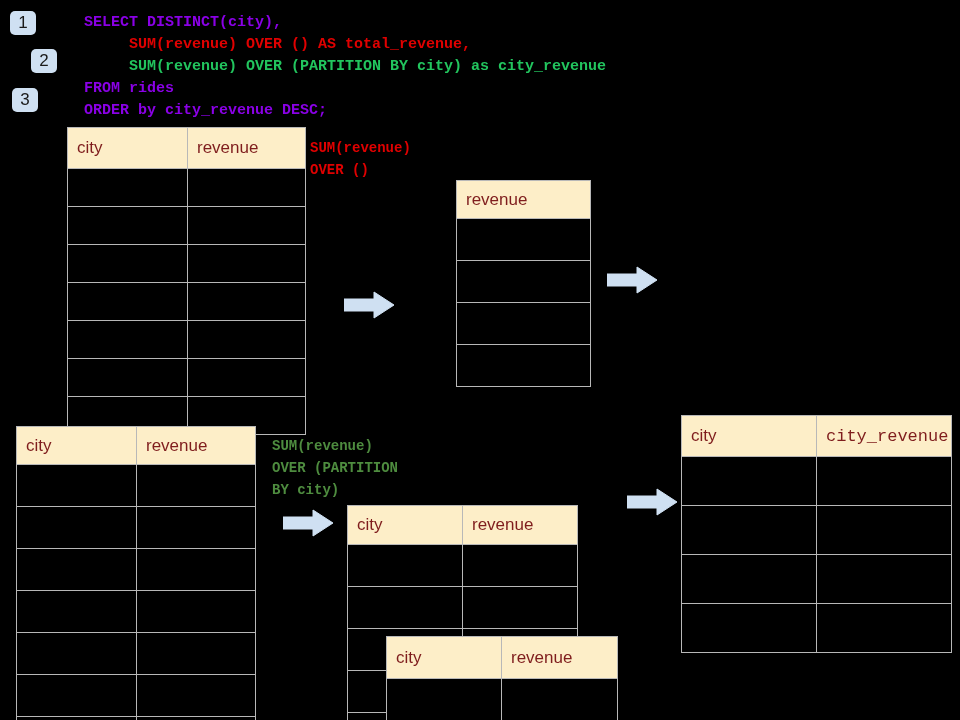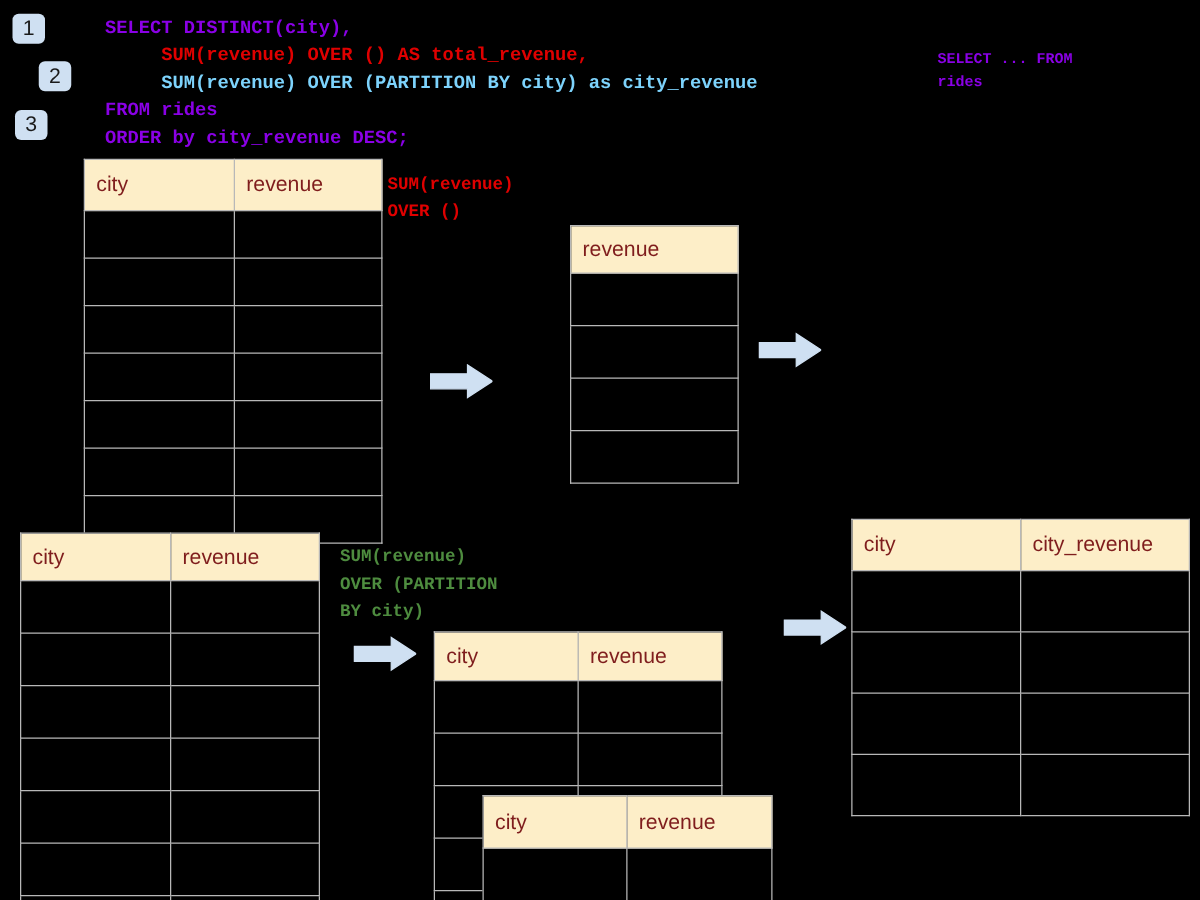--- a/index.html
+++ b/index.html
@@ -36,21 +36,21 @@
   .sql {
     position: absolute;
     font-family: "Liberation Mono", monospace;
     font-weight: bold;
     font-size: 15px;
     line-height: 22px;
     white-space: pre;
   }
   .sql-purple { color: #8a00e6; }
   .sql-red    { color: #e00000; }
-  .sql-green  { color: #7dd3fc; }
+  .sql-green  { color: #22c55e; }
 
   .side-note {
     position: absolute;
     font-family: "Liberation Mono", monospace;
     font-weight: bold;
     font-size: 12px;
     line-height: 19px;
     white-space: pre;
     color: #8a00e6;
   }
@@ -105,22 +105,20 @@
 <div id="canvas">
 
   <div id="badges-layer">
       <div class="badge" style="left: 10px; top: 11px;">1</div>
       <div class="badge" style="left: 31px; top: 49px;">2</div>
       <div class="badge" style="left: 12px; top: 88px;">3</div>
     </div>
 
   <div class="sql" id="sql-block" style="left:84px; top:12px;"><div class="sql-purple" style="padding-left: 0px;">SELECT DISTINCT(city),</div><div class="sql-red" style="padding-left: 45px;">SUM(revenue) OVER () AS total_revenue,</div><div class="sql-green" style="padding-left: 45px;">SUM(revenue) OVER (PARTITION BY city) as city_revenue</div><div class="sql-purple" style="padding-left: 0px;">FROM rides</div><div class="sql-purple" style="padding-left: 0px;">ORDER by city_revenue DESC;</div></div>
 
-  <div class="side-note" id="side-note" style="left: 750px; top: 38px; color: rgb(138, 0, 230);">SELECT ... FROM
-rides</div>
 
   <div id="annotations-layer">
       <div class="annot annot-red" style="left: 310px; top: 137px;">SUM(revenue)
 OVER ()</div>
       <div class="annot annot-green" style="left: 272px; top: 435px;">SUM(revenue)
 OVER (PARTITION
 BY city)</div>
     </div>
 
   <div id="tables-layer">
@@ -285,21 +283,21 @@
         </tbody>
       </table>
       <table class="tbl" style="left: 681px; top: 415px; width: 270px;">
         <colgroup>
           <col style="width: 135px;">
           <col style="width: 135px;">
         </colgroup>
         <thead>
           <tr>
             <th style="height: 40px;">city</th>
-            <th style="height: 40px;">city_revenue</th>
+            <th style="height: 40px; font-family: Liberation Mono, monospace;">city_revenue</th>
           </tr>
         </thead>
         <tbody>
           <tr>
             <td style="height: 48px;"></td>
             <td style="height: 48px;"></td>
           </tr>
           <tr>
             <td style="height: 48px;"></td>
             <td style="height: 48px;"></td>

